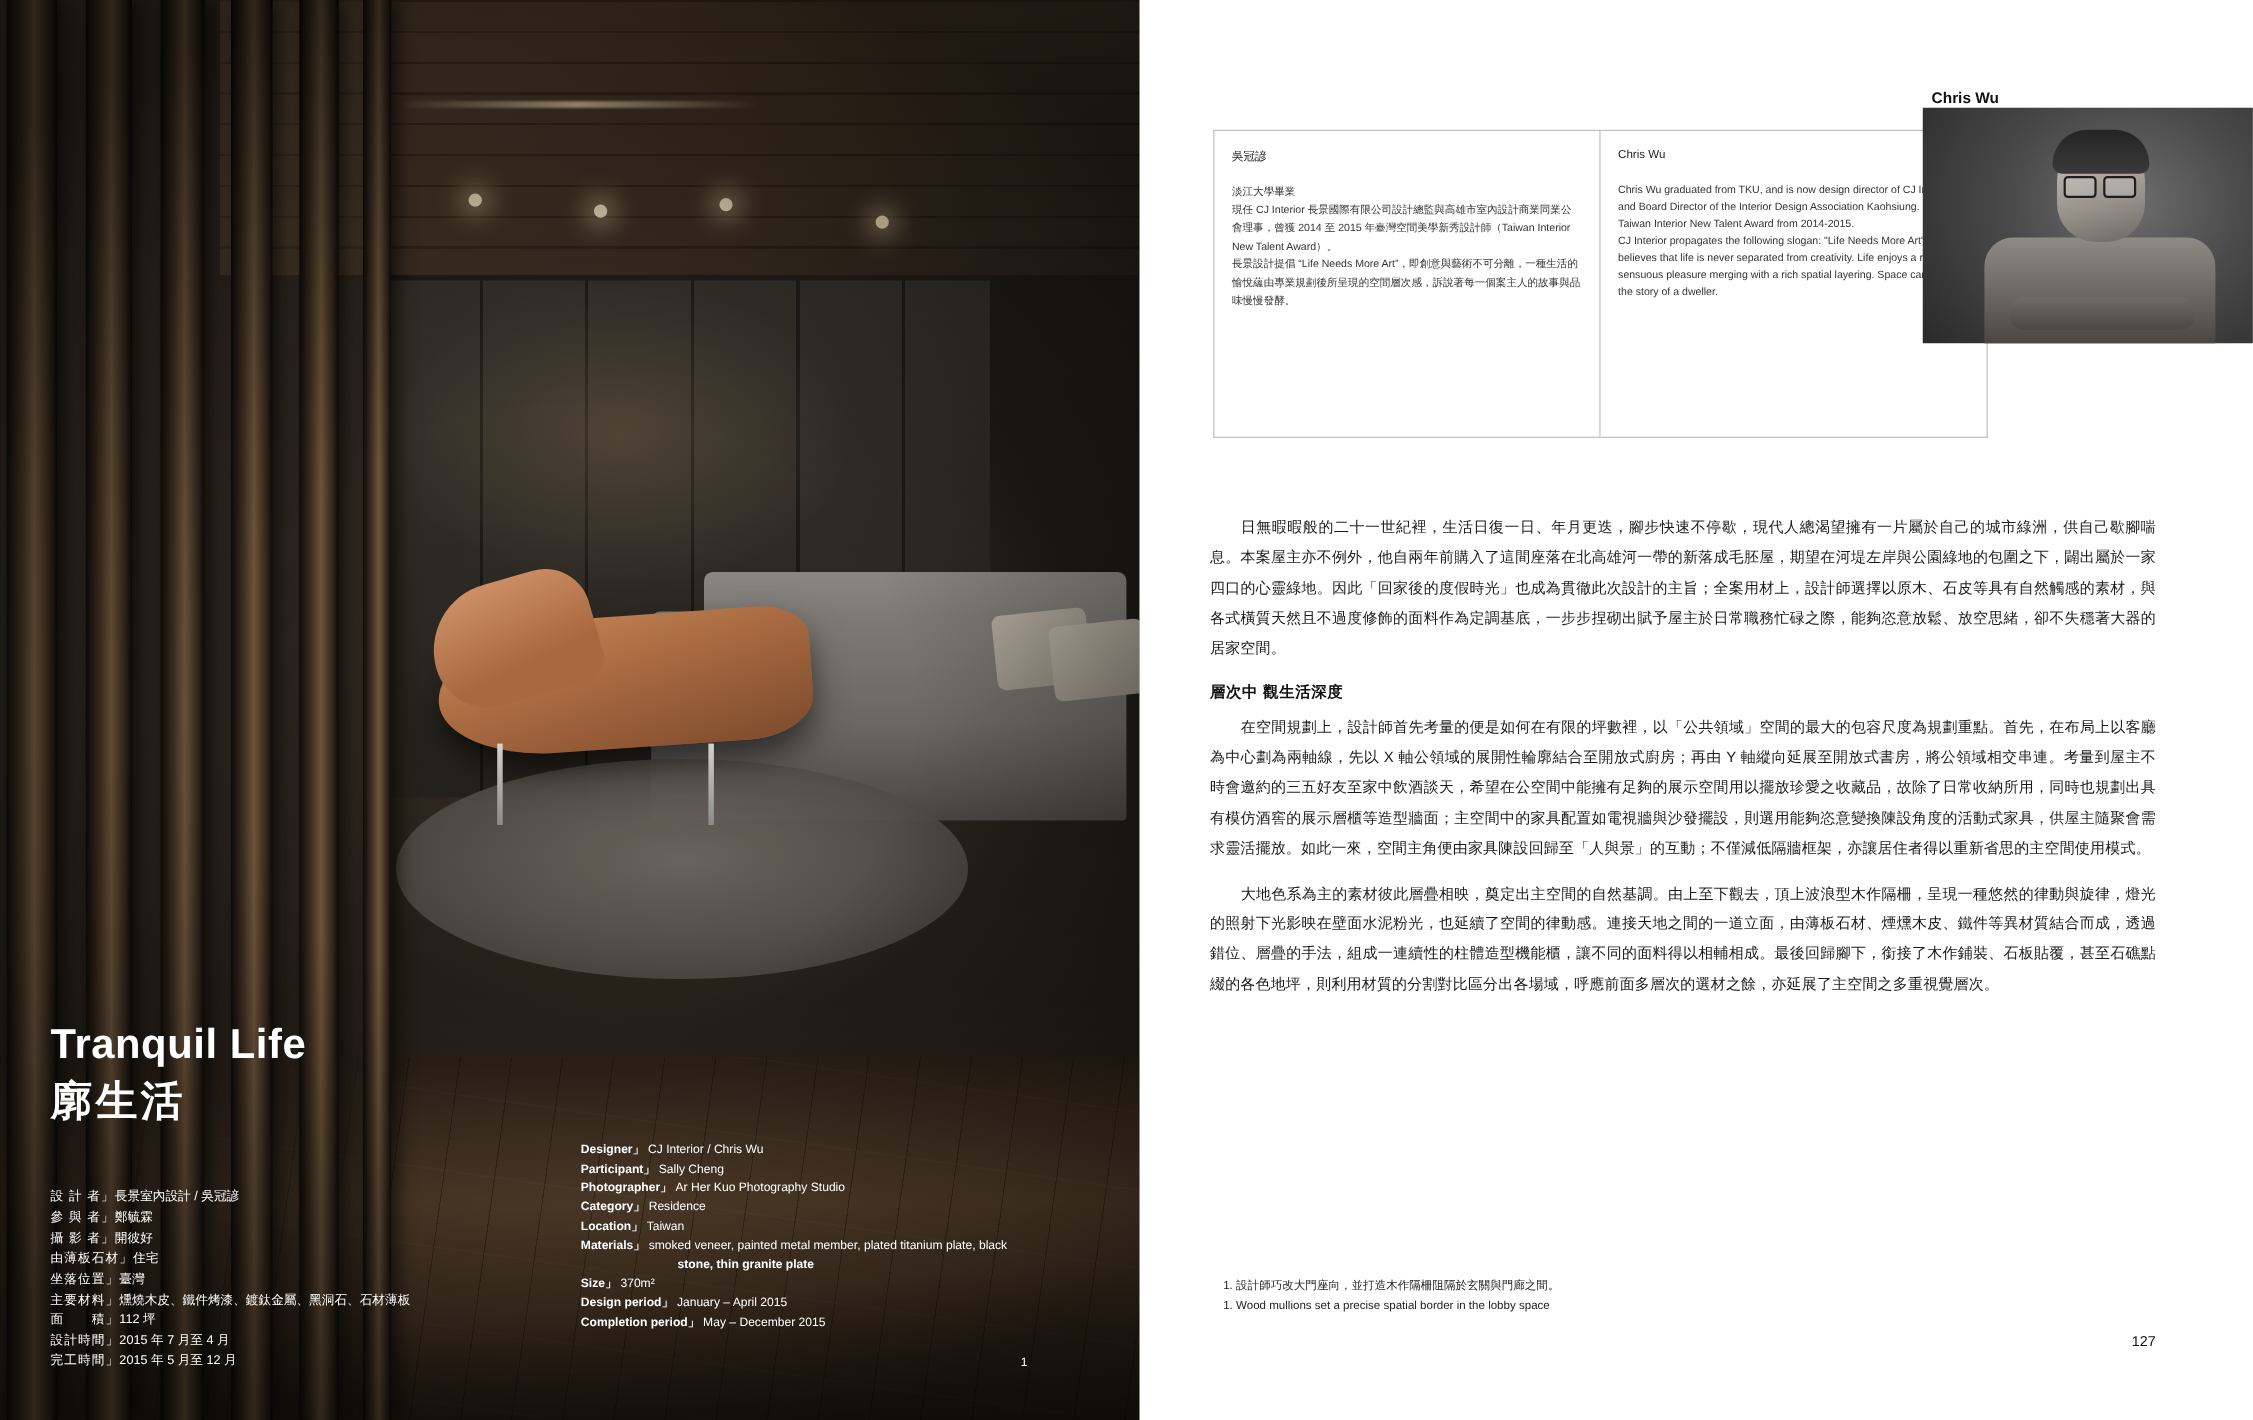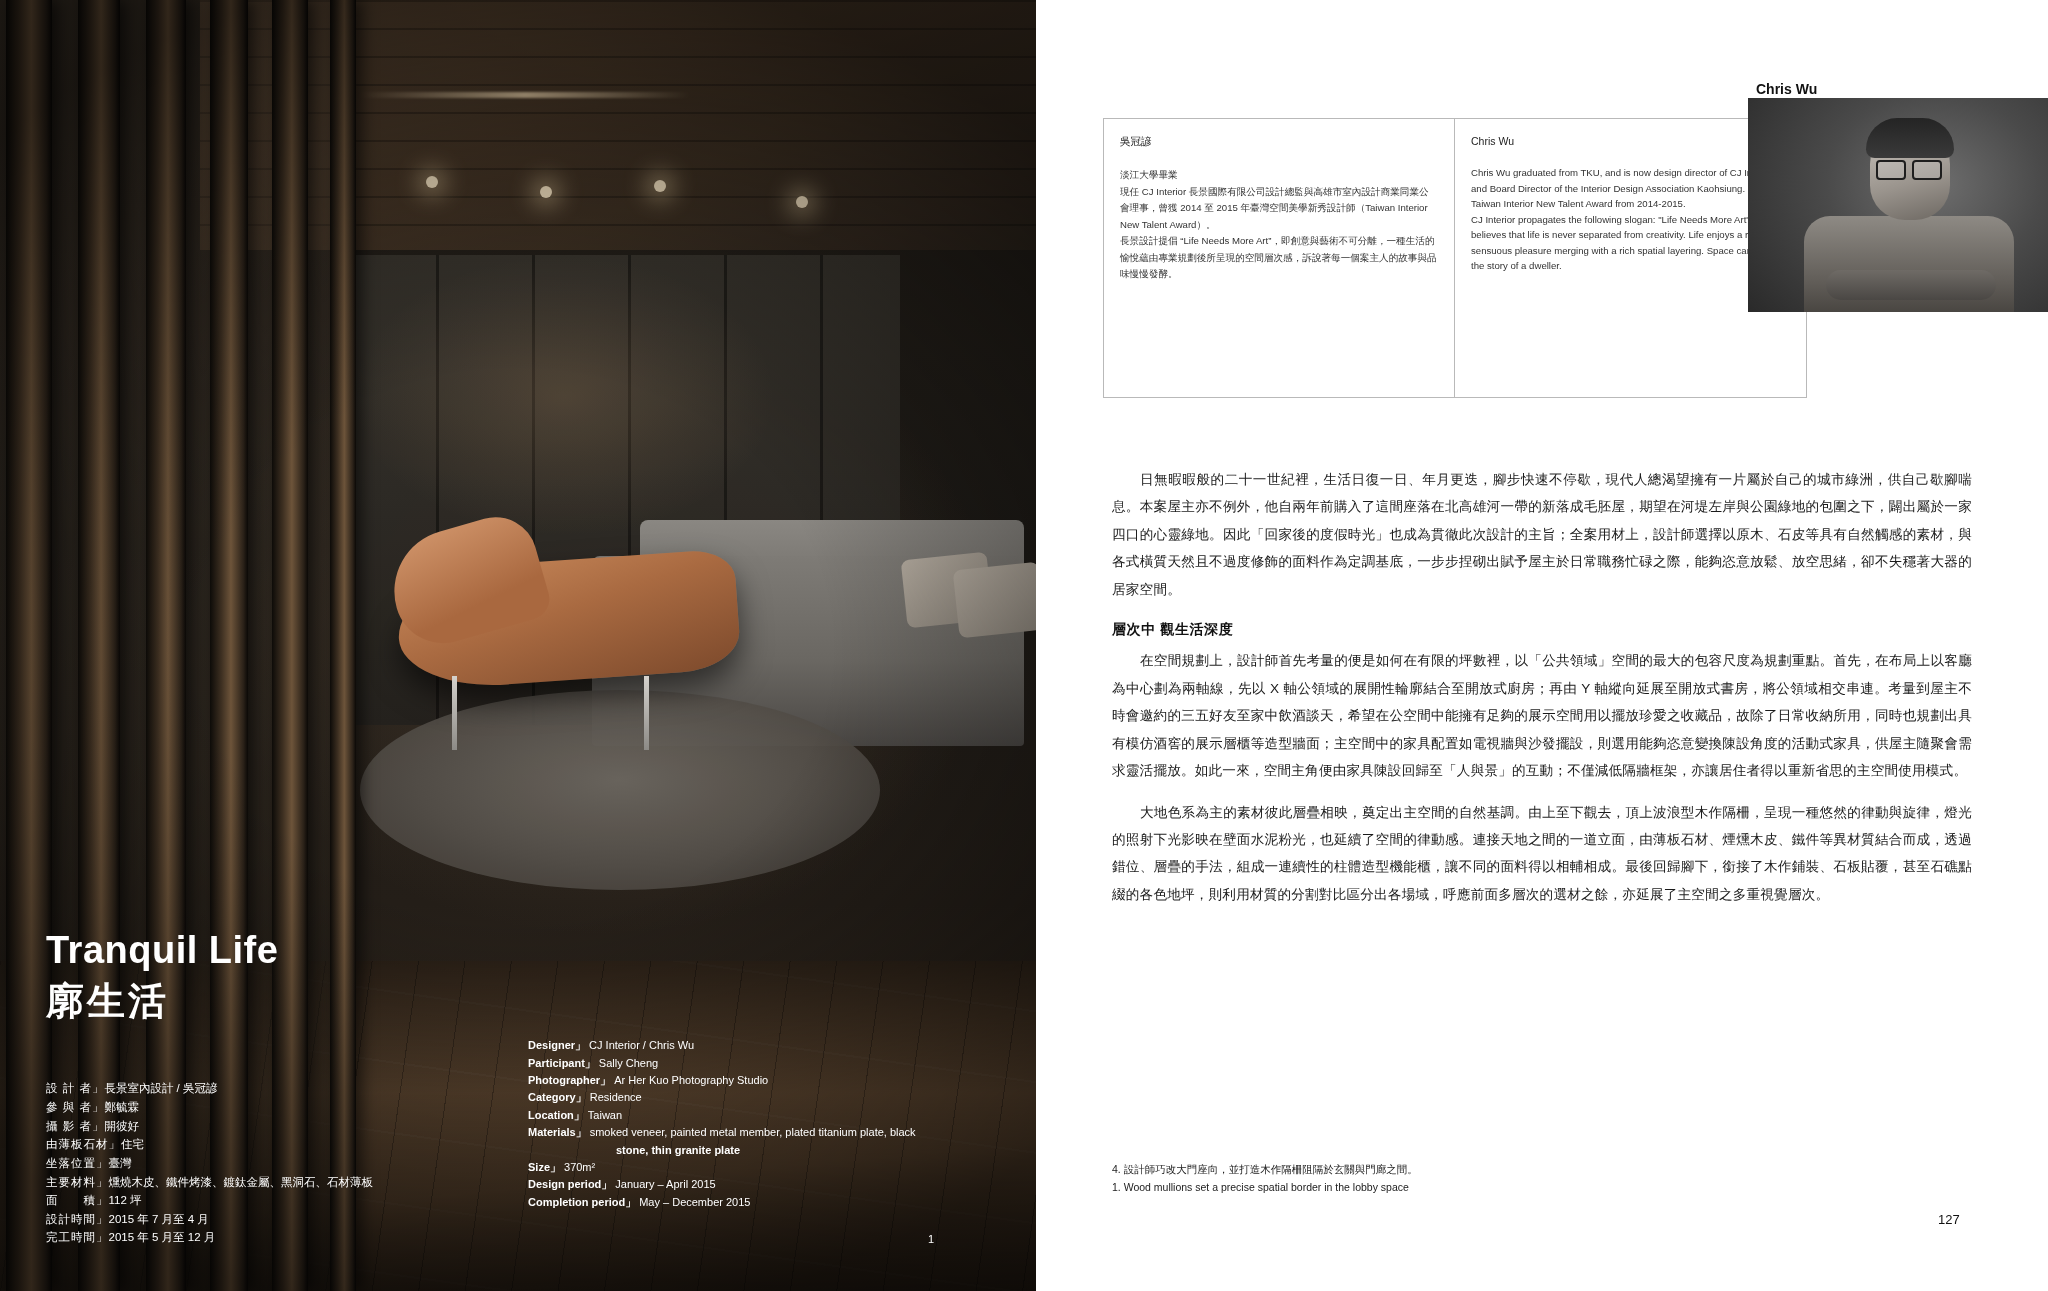--- a/index.html
+++ b/index.html
@@ -334,28 +334,28 @@
     <div style="position:absolute; left:712px; top:98px; width:300px; height:214px; overflow:hidden; background:#2b2b2b;">
       <div class="portrait-bg"></div>
       <div class="p-body" style="left:56px; top:118px; width:210px; height:110px;"></div>
       <div class="p-arm" style="left:78px; top:172px; width:170px;"></div>
       <div class="p-head" style="left:122px; top:26px; width:80px; height:96px;"></div>
       <div class="p-hair" style="left:118px; top:20px; width:88px; height:40px;"></div>
       <div class="p-glass" style="left:128px; top:62px;"></div>
       <div class="p-glass" style="left:164px; top:62px;"></div>
     </div>
 
-    <div class="body-col" style="left:76px; top:466px; width:860px;">
+    <div class="body-col" style="left:64px; top:466px; width:860px;">
       <p class="para">日無暇暇般的二十一世紀裡，生活日復一日、年月更迭，腳步快速不停歇，現代人總渴望擁有一片屬於自己的城市綠洲，供自己歇腳喘息。本案屋主亦不例外，他自兩年前購入了這間座落在北高雄河一帶的新落成毛胚屋，期望在河堤左岸與公園綠地的包圍之下，闢出屬於一家四口的心靈綠地。因此「回家後的度假時光」也成為貫徹此次設計的主旨；全案用材上，設計師選擇以原木、石皮等具有自然觸感的素材，與各式橫質天然且不過度修飾的面料作為定調基底，一步步捏砌出賦予屋主於日常職務忙碌之際，能夠恣意放鬆、放空思緒，卻不失穩著大器的居家空間。</p>
       <div class="subhead">層次中 觀生活深度</div>
       <p class="para">在空間規劃上，設計師首先考量的便是如何在有限的坪數裡，以「公共領域」空間的最大的包容尺度為規劃重點。首先，在布局上以客廳為中心劃為兩軸線，先以 X 軸公領域的展開性輪廓結合至開放式廚房；再由 Y 軸縱向延展至開放式書房，將公領域相交串連。考量到屋主不時會邀約的三五好友至家中飲酒談天，希望在公空間中能擁有足夠的展示空間用以擺放珍愛之收藏品，故除了日常收納所用，同時也規劃出具有模仿酒窖的展示層櫃等造型牆面；主空間中的家具配置如電視牆與沙發擺設，則選用能夠恣意變換陳設角度的活動式家具，供屋主隨聚會需求靈活擺放。如此一來，空間主角便由家具陳設回歸至「人與景」的互動；不僅減低隔牆框架，亦讓居住者得以重新省思的主空間使用模式。</p>
       <p class="para">大地色系為主的素材彼此層疊相映，奠定出主空間的自然基調。由上至下觀去，頂上波浪型木作隔柵，呈現一種悠然的律動與旋律，燈光的照射下光影映在壁面水泥粉光，也延續了空間的律動感。連接天地之間的一道立面，由薄板石材、煙燻木皮、鐵件等異材質結合而成，透過錯位、層疊的手法，組成一連續性的柱體造型機能櫃，讓不同的面料得以相輔相成。最後回歸腳下，銜接了木作鋪裝、石板貼覆，甚至石礁點綴的各色地坪，則利用材質的分割對比區分出各場域，呼應前面多層次的選材之餘，亦延展了主空間之多重視覺層次。</p>
     </div>
 
     <div class="caption-wrap" style="left:76px; top:1160px; width:700px;">
-      <div class="caption">4. 設計師巧改大門座向，並打造木作隔柵阻隔於玄關與門廊之間。</div>
+      <div class="caption">1. 設計師巧改大門座向，並打造木作隔柵阻隔於玄關與門廊之間。</div>
       <div class="caption">1. Wood mullions set a precise spatial border in the lobby space</div>
     </div>
 
     <div class="page-no-right" style="left:902px; top:1212px;">127</div>
   </div>
 
 </div>
 
 </body></html>

